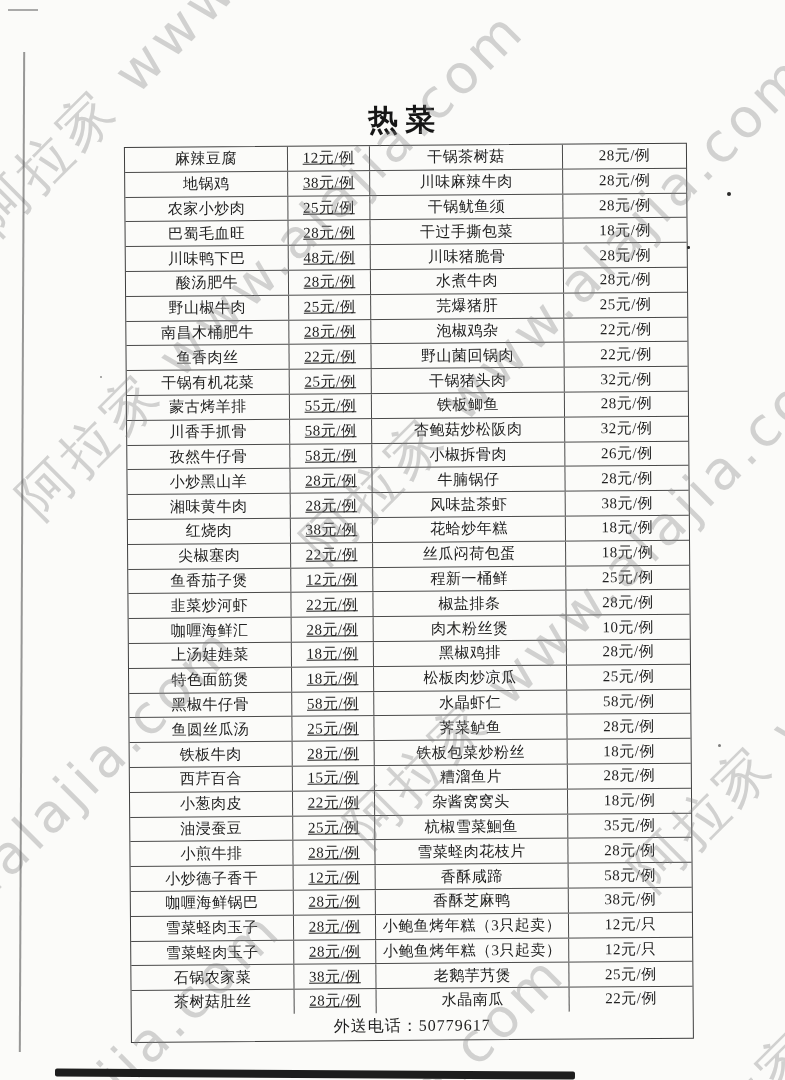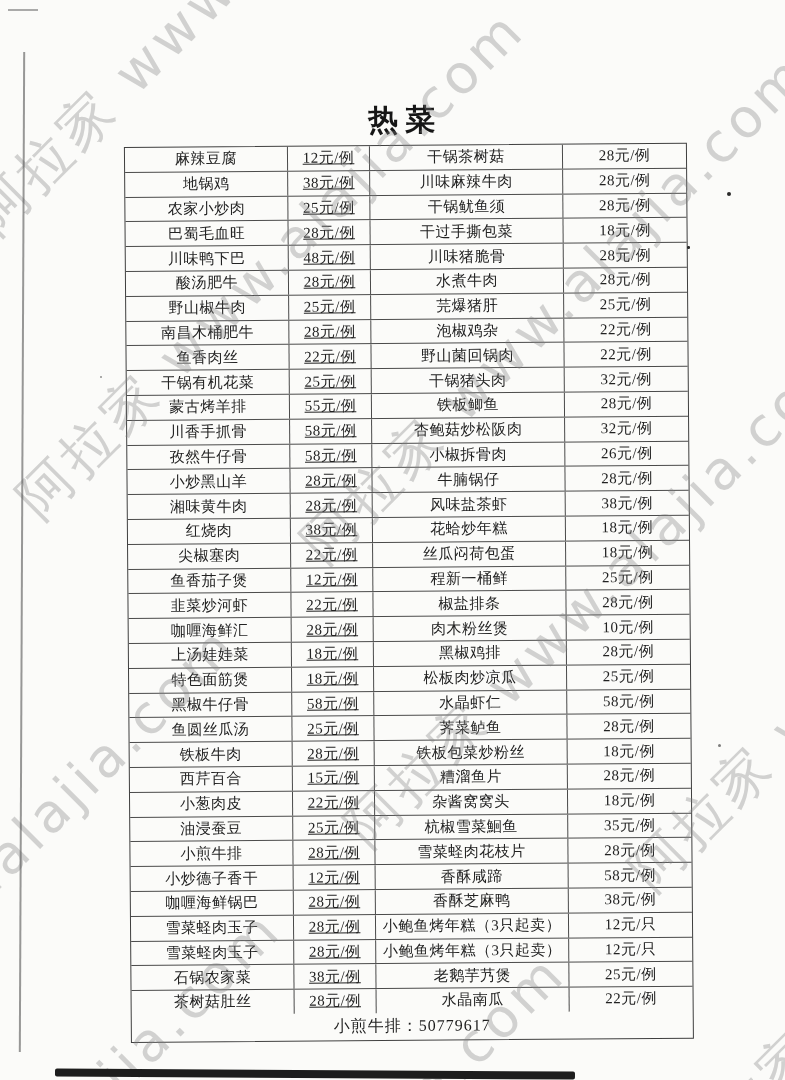--- a/index.html
+++ b/index.html
@@ -322,21 +322,21 @@
           <div class="t-cell c-price-r">25元/例</div>
         </div>
         <div class="t-row">
           <div class="t-cell c-name-l">茶树菇肚丝</div>
           <div class="t-cell c-price-l">28元/例</div>
           <div class="t-cell c-name-r">水晶南瓜</div>
           <div class="t-cell c-price-r">22元/例</div>
         </div>
       </div>
     <div class="footer-row">
-      <span>小煎牛排：</span>
+      <span>外送电话：</span>
       <span class="phone">50779617</span>
     </div>
   </div>
 </div>
 
 <div class="edge-left"></div>
 <div class="edge-corner"></div>
 <div class="edge-bottom"></div>
 <div class="speck speck1"></div>
 <div class="speck speck2"></div>

